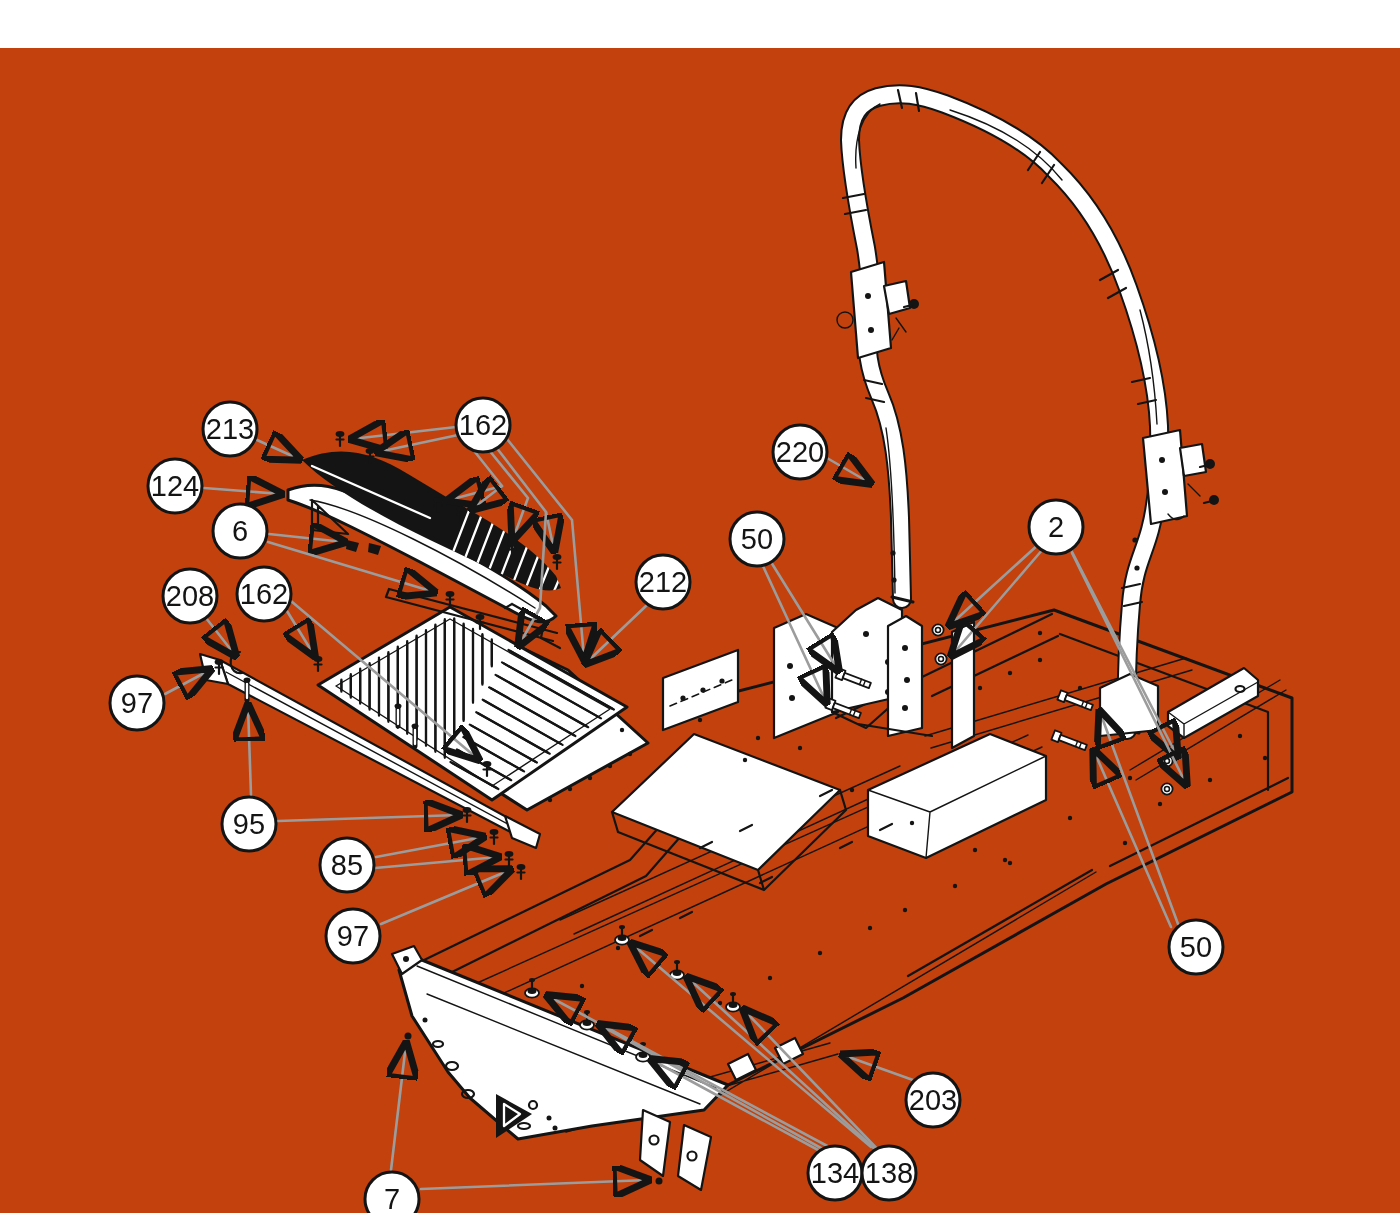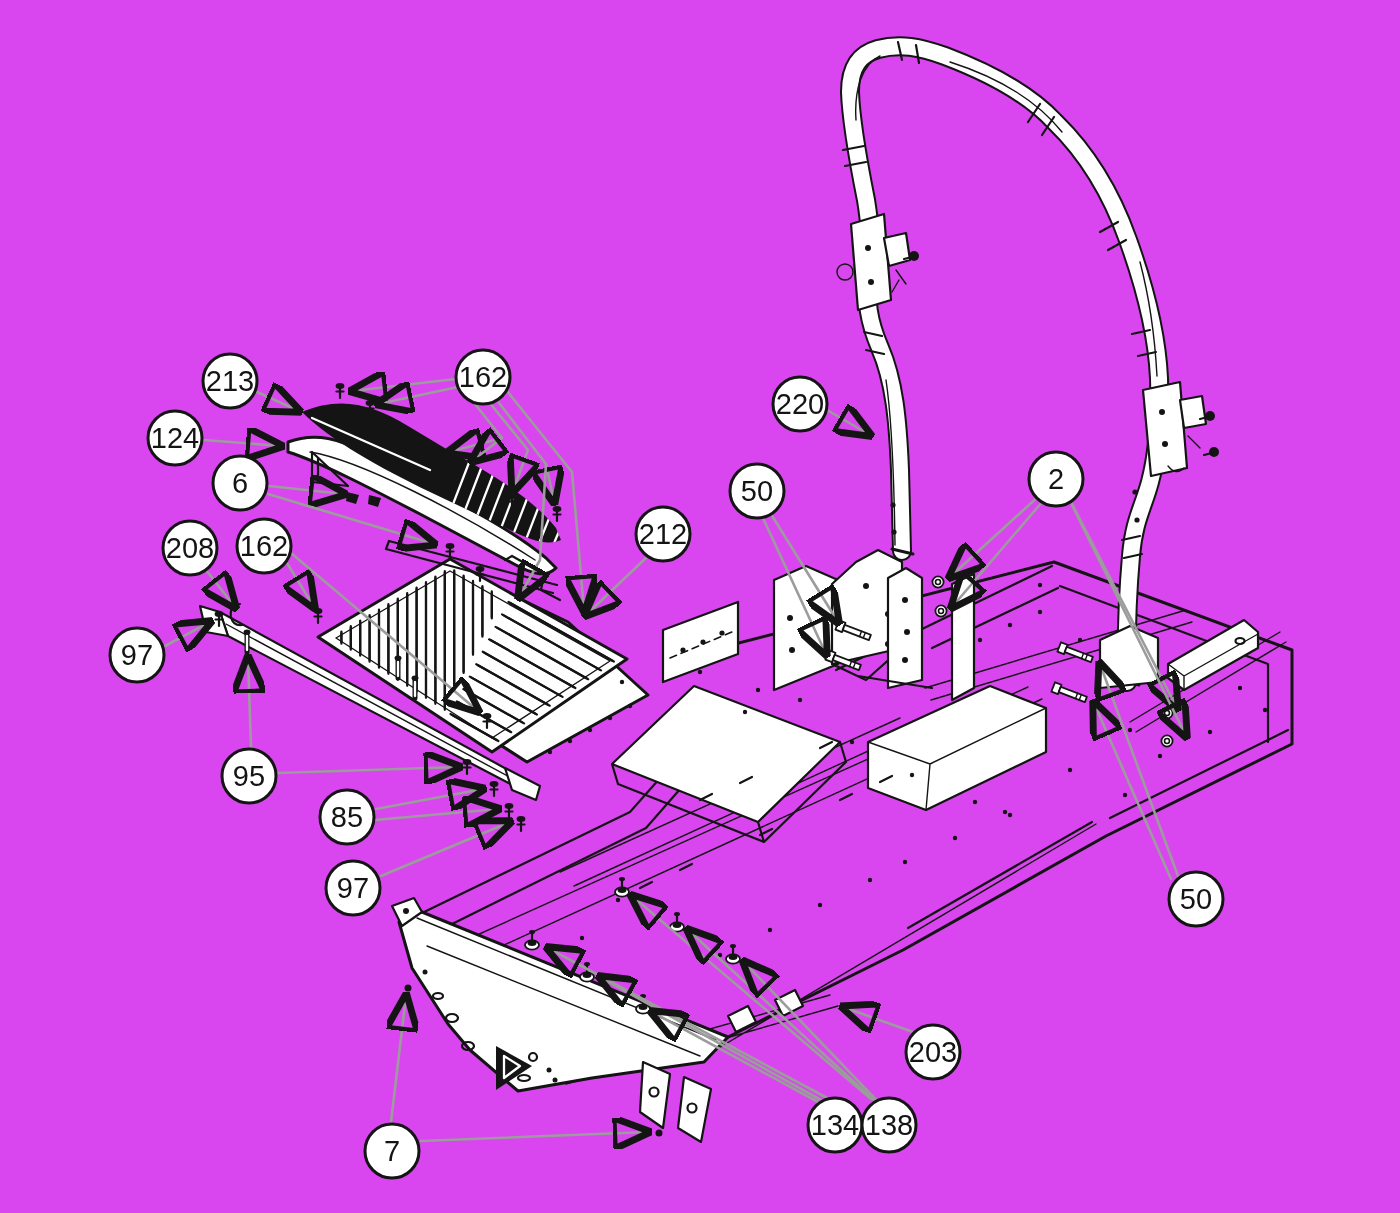--- a/index.html
+++ b/index.html
@@ -1,17 +1,17 @@
 <!DOCTYPE html>
 <html><head>
 <meta charset="utf-8">
 <style>
   html,body{margin:0;padding:0;background:#ffffff;}
   body{width:1400px;height:1213px;position:relative;font-family:"Liberation Sans",sans-serif;}
-  .page{position:absolute;inset:0;background:#d946ef;}
+  .page{position:absolute;inset:0;background:#c2410c;margin-top:48px;}
   svg{display:block;}
   
   path,line,polyline,circle,ellipse,rect{stroke:#141414;stroke-width:2.2;fill:none;stroke-linecap:round;stroke-linejoin:round;}
   .f{fill:#ffffff;}
   .b{fill:#141414;stroke:none;}
   .thin{stroke-width:1.4;}
   .th3{stroke-width:3;}
   .dash{stroke-dasharray:7 5;stroke-width:1.6;}
   .leader{stroke:#9c9c9c;stroke-width:2.6;fill:none;}
   .balloon{fill:#ffffff;stroke:#141414;stroke-width:3;}

